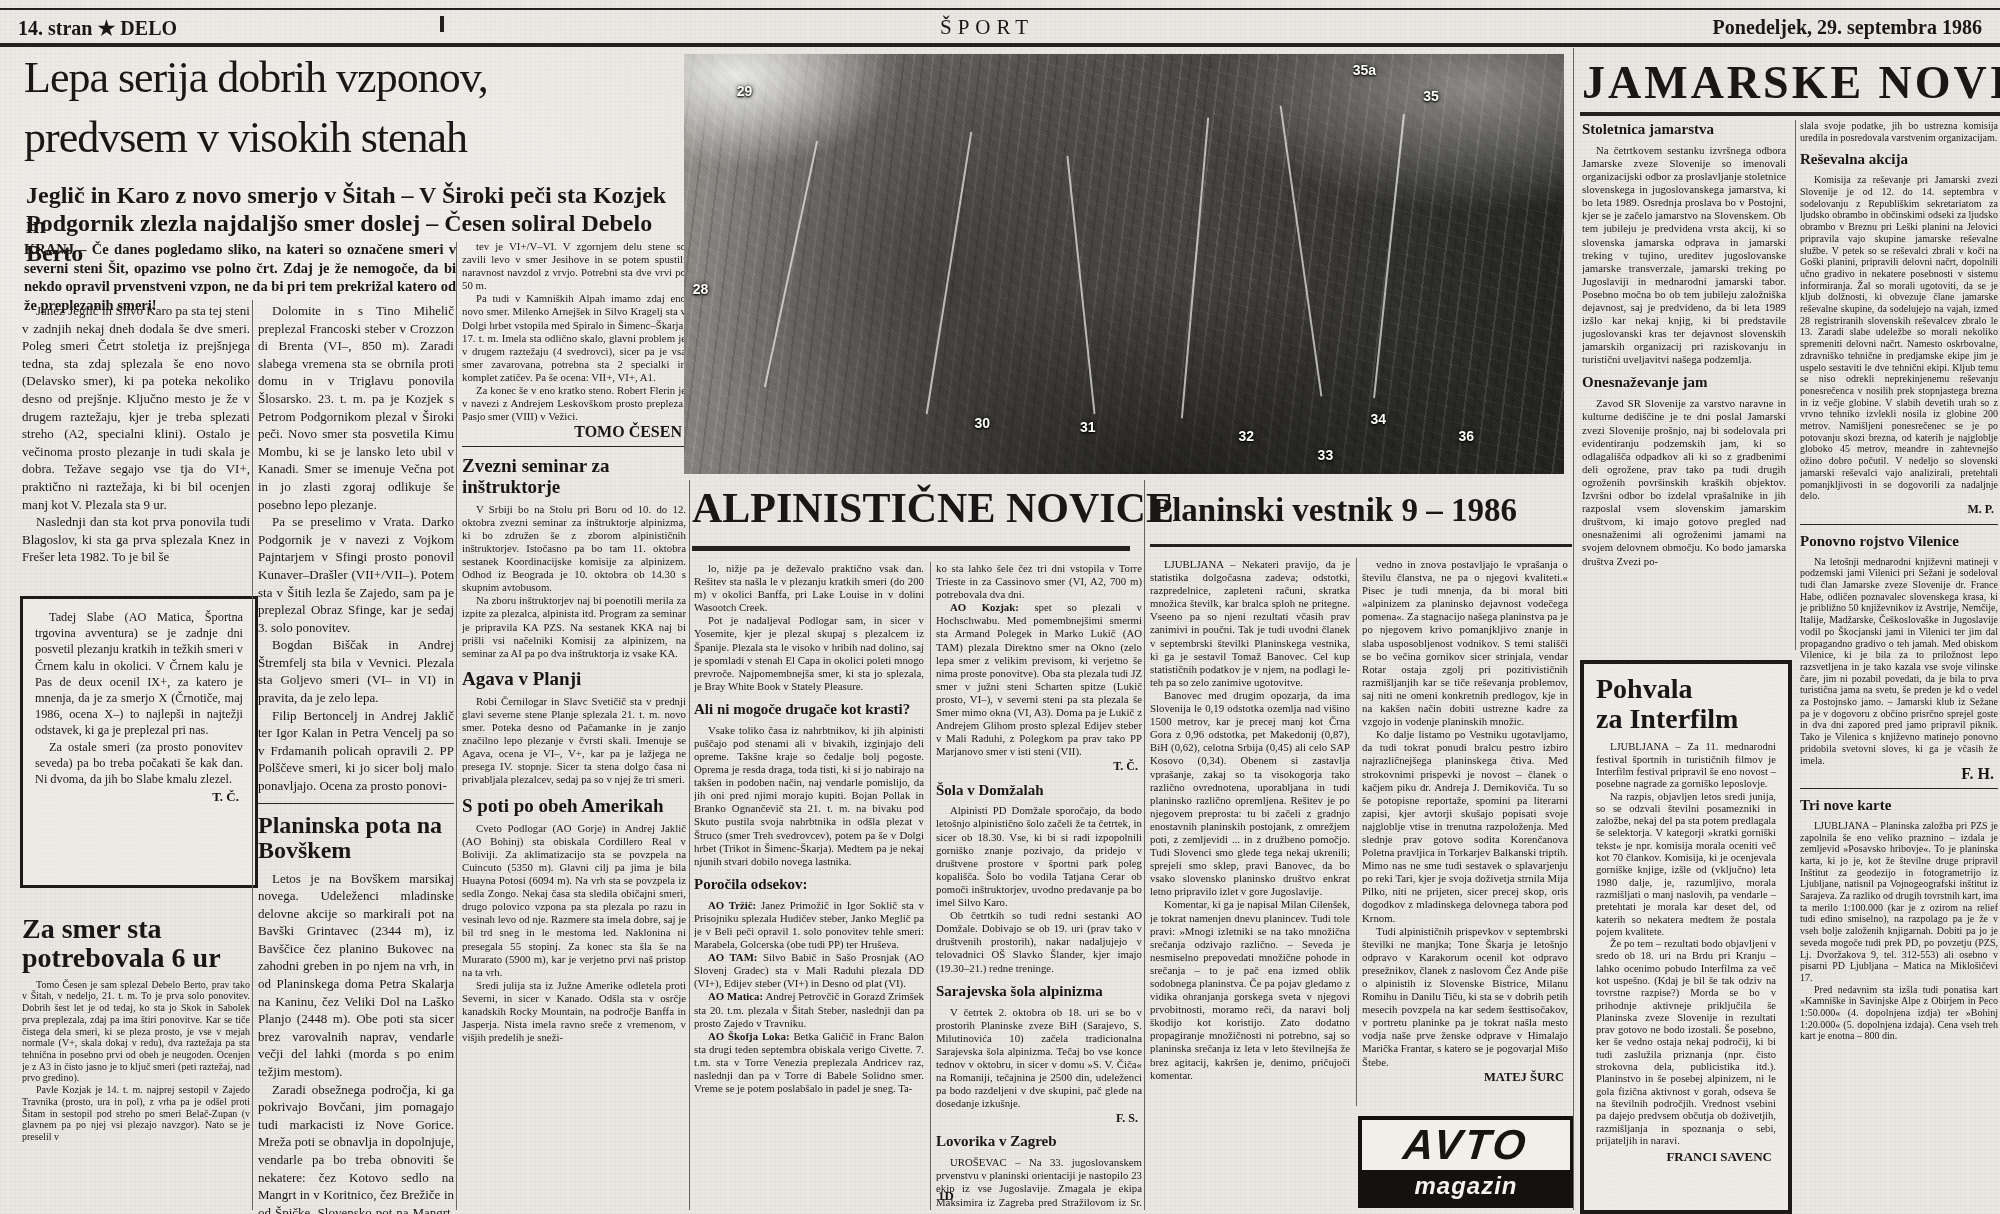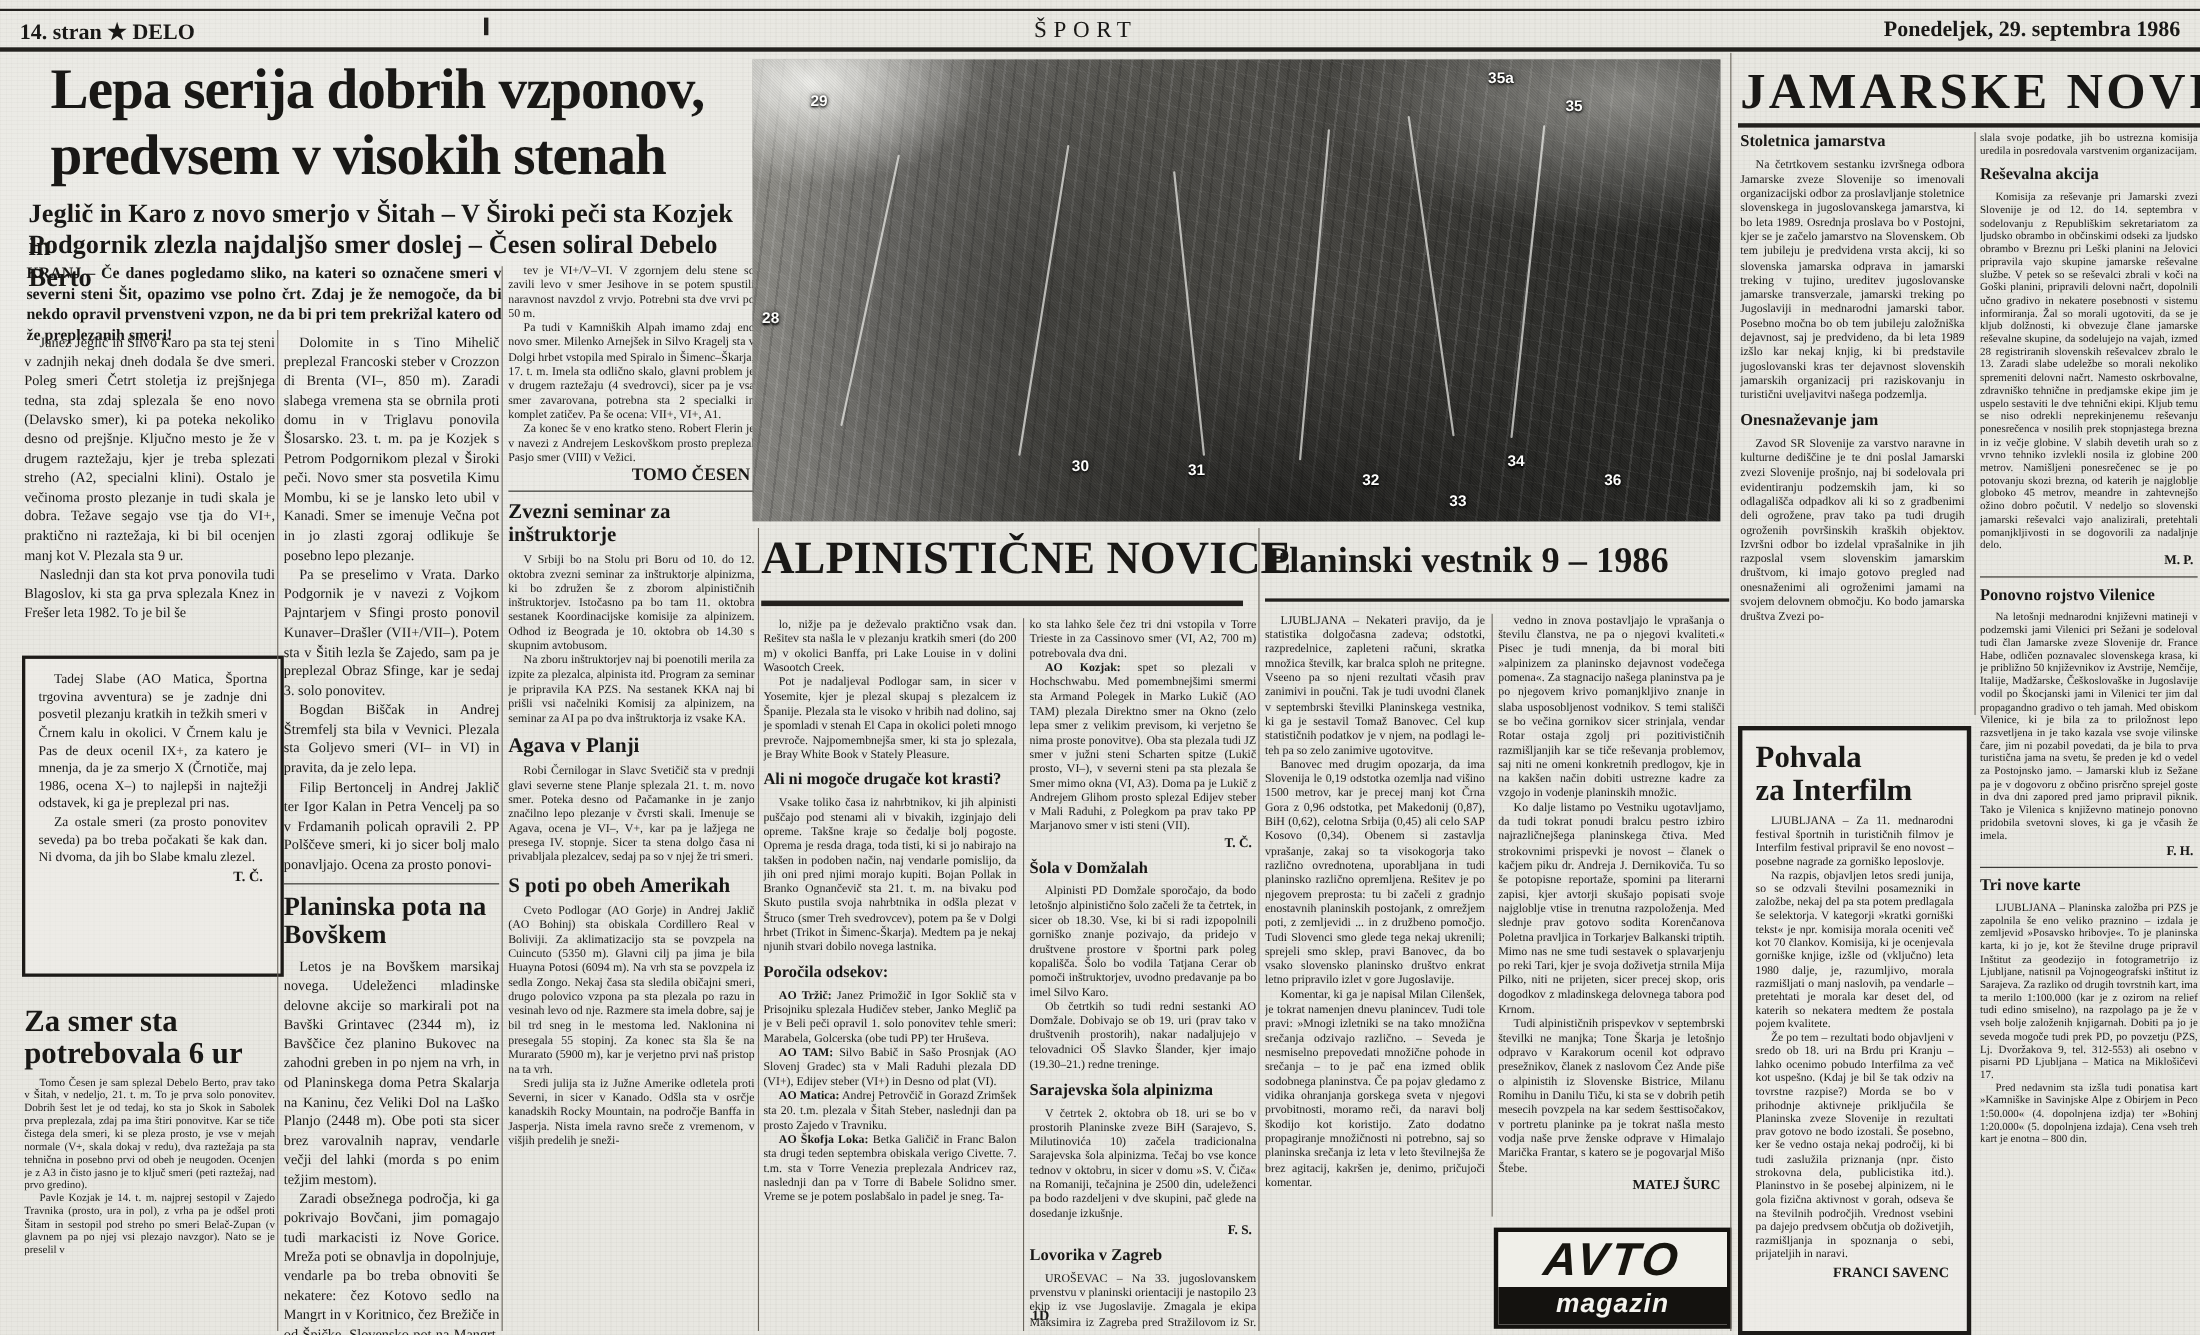--- a/index.html
+++ b/index.html
@@ -14,21 +14,21 @@
     color:#191816;
   }
   .abs{position:absolute;}
   .hrule{position:absolute;background:#23211e;}
   .vrule{position:absolute;width:1px;background:#6a655c;}
   
   .mast-left{font-size:20px;font-weight:bold;}
   .mast-center{font-size:21px;letter-spacing:6px;font-weight:normal;}
   .mast-right{font-size:20px;font-weight:bold;text-align:right;}
   
-  .headline{font-size:52px;font-weight:bold;letter-spacing:-1px;line-height:1.0;white-space:nowrap;margin-left:22px;}
+  .headline{font-size:44px;font-weight:normal;letter-spacing:-1px;line-height:1.0;white-space:nowrap;}
   .subhead{font-size:24px;font-weight:bold;line-height:1.25;}
   .lead{font-size:14.5px;font-weight:bold;line-height:18.5px;text-align:justify;}
   
   .col{position:absolute;overflow:hidden;text-align:justify;}
   .lg{font-size:13px;line-height:17.6px;}
   .sm{font-size:10.8px;line-height:13.1px;}
   .xs{font-size:10px;line-height:11.7px;}
   .para{margin:0;text-indent:14px;}
   .para.noindent{text-indent:0;}
   .sec-h{font-weight:bold;text-align:left;line-height:1.06;margin:9px 0 6px;}
@@ -253,21 +253,21 @@
   <div class="sec-h h22">Reševalna akcija</div>
   <div>
       <p class="para">Komisija za reševanje pri Jamarski zvezi Slovenije je od 12. do 14. septembra v sodelovanju z Republiškim sekretariatom za ljudsko obrambo in občinskimi odseki za ljudsko obrambo v Breznu pri Leški planini na Jelovici pripravila vajo skupine jamarske reševalne službe. V petek so se reševalci zbrali v koči na Goški planini, pripravili delovni načrt, dopolnili učno gradivo in nekatere posebnosti v sistemu informiranja. Žal so morali ugotoviti, da se je kljub dolžnosti, ki obvezuje člane jamarske reševalne skupine, da sodelujejo na vajah, izmed 28 registriranih slovenskih reševalcev zbralo le 13. Zaradi slabe udeležbe so morali nekoliko spremeniti delovni načrt. Namesto oskrbovalne, zdravniško tehnične in predjamske ekipe jim je uspelo sestaviti le dve tehnični ekipi. Kljub temu se niso odrekli neprekinjenemu reševanju ponesrečenca v nosilih prek stopnjastega brezna in iz večje globine. V slabih devetih urah so z vrvno tehniko izvlekli nosila iz globine 200 metrov. Namišljeni ponesrečenec se je po potovanju skozi brezna, od katerih je najgloblje globoko 45 metrov, meandre in zahtevnejšo ožino dobro počutil. V nedeljo so slovenski jamarski reševalci vajo analizirali, pretehtali pomanjkljivosti in se dogovorili za nadaljnje delo.</p>
     </div>
   <div class="sig" style="font-size:12px;">M. P.</div>
   <div class="divider"></div>
   <div class="sec-h h22">Ponovno rojstvo Vilenice</div>
   <div>
       <p class="para">Na letošnji mednarodni književni matineji v podzemski jami Vilenici pri Sežani je sodeloval tudi član Jamarske zveze Slovenije dr. France Habe, odličen poznavalec slovenskega krasa, ki je približno 50 književnikov iz Avstrije, Nemčije, Italije, Madžarske, Češkoslovaške in Jugoslavije vodil po Škocjanski jami in Vilenici ter jim dal propagandno gradivo o teh jamah. Med obiskom Vilenice, ki je bila za to priložnost lepo razsvetljena in je tako kazala vse svoje vilinske čare, jim ni pozabil povedati, da je bila to prva turistična jama na svetu, še preden je kd o vedel za Postojnsko jamo. – Jamarski klub iz Sežane pa je v dogovoru z občino prisrčno sprejel goste in dva dni zapored pred jamo pripravil piknik. Tako je Vilenica s književno matinejo ponovno pridobila svetovni sloves, ki ga je včasih že imela.</p>
     </div>
-  <div class="sig" style="font-size:12px;">F. H.</div>
+  <div class="sig" style="font-size:16px;">F. H.</div>
   <div class="divider"></div>
   <div class="sec-h h22">Tri nove karte</div>
   <div>
       <p class="para">LJUBLJANA – Planinska založba pri PZS je zapolnila še eno veliko praznino – izdala je zemljevid »Posavsko hribovje«. To je planinska karta, ki jo je, kot že številne druge pripravil Inštitut za geodezijo in fotogrametrijo iz Ljubljane, natisnil pa Vojnogeografski inštitut iz Sarajeva. Za razliko od drugih tovrstnih kart, ima ta merilo 1:100.000 (kar je z ozirom na relief tudi edino smiselno), na razpolago pa je že v vseh bolje založenih knjigarnah. Dobiti pa jo je seveda mogoče tudi prek PD, po povzetju (PZS, Lj. Dvoržakova 9, tel. 312-553) ali osebno v pisarni PD Ljubljana – Matica na Miklošičevi 17.</p>
       <p class="para">Pred nedavnim sta izšla tudi ponatisa kart »Kamniške in Savinjske Alpe z Obirjem in Peco 1:50.000« (4. dopolnjena izdja) ter »Bohinj 1:20.000« (5. dopolnjena izdaja). Cena vseh treh kart je enotna – 800 din.</p>
     </div>
 </div>
 
 <div class="vrule" style="left:252px;top:300px;height:910px;"></div>
 <div class="vrule" style="left:456px;top:242px;height:968px;"></div>

